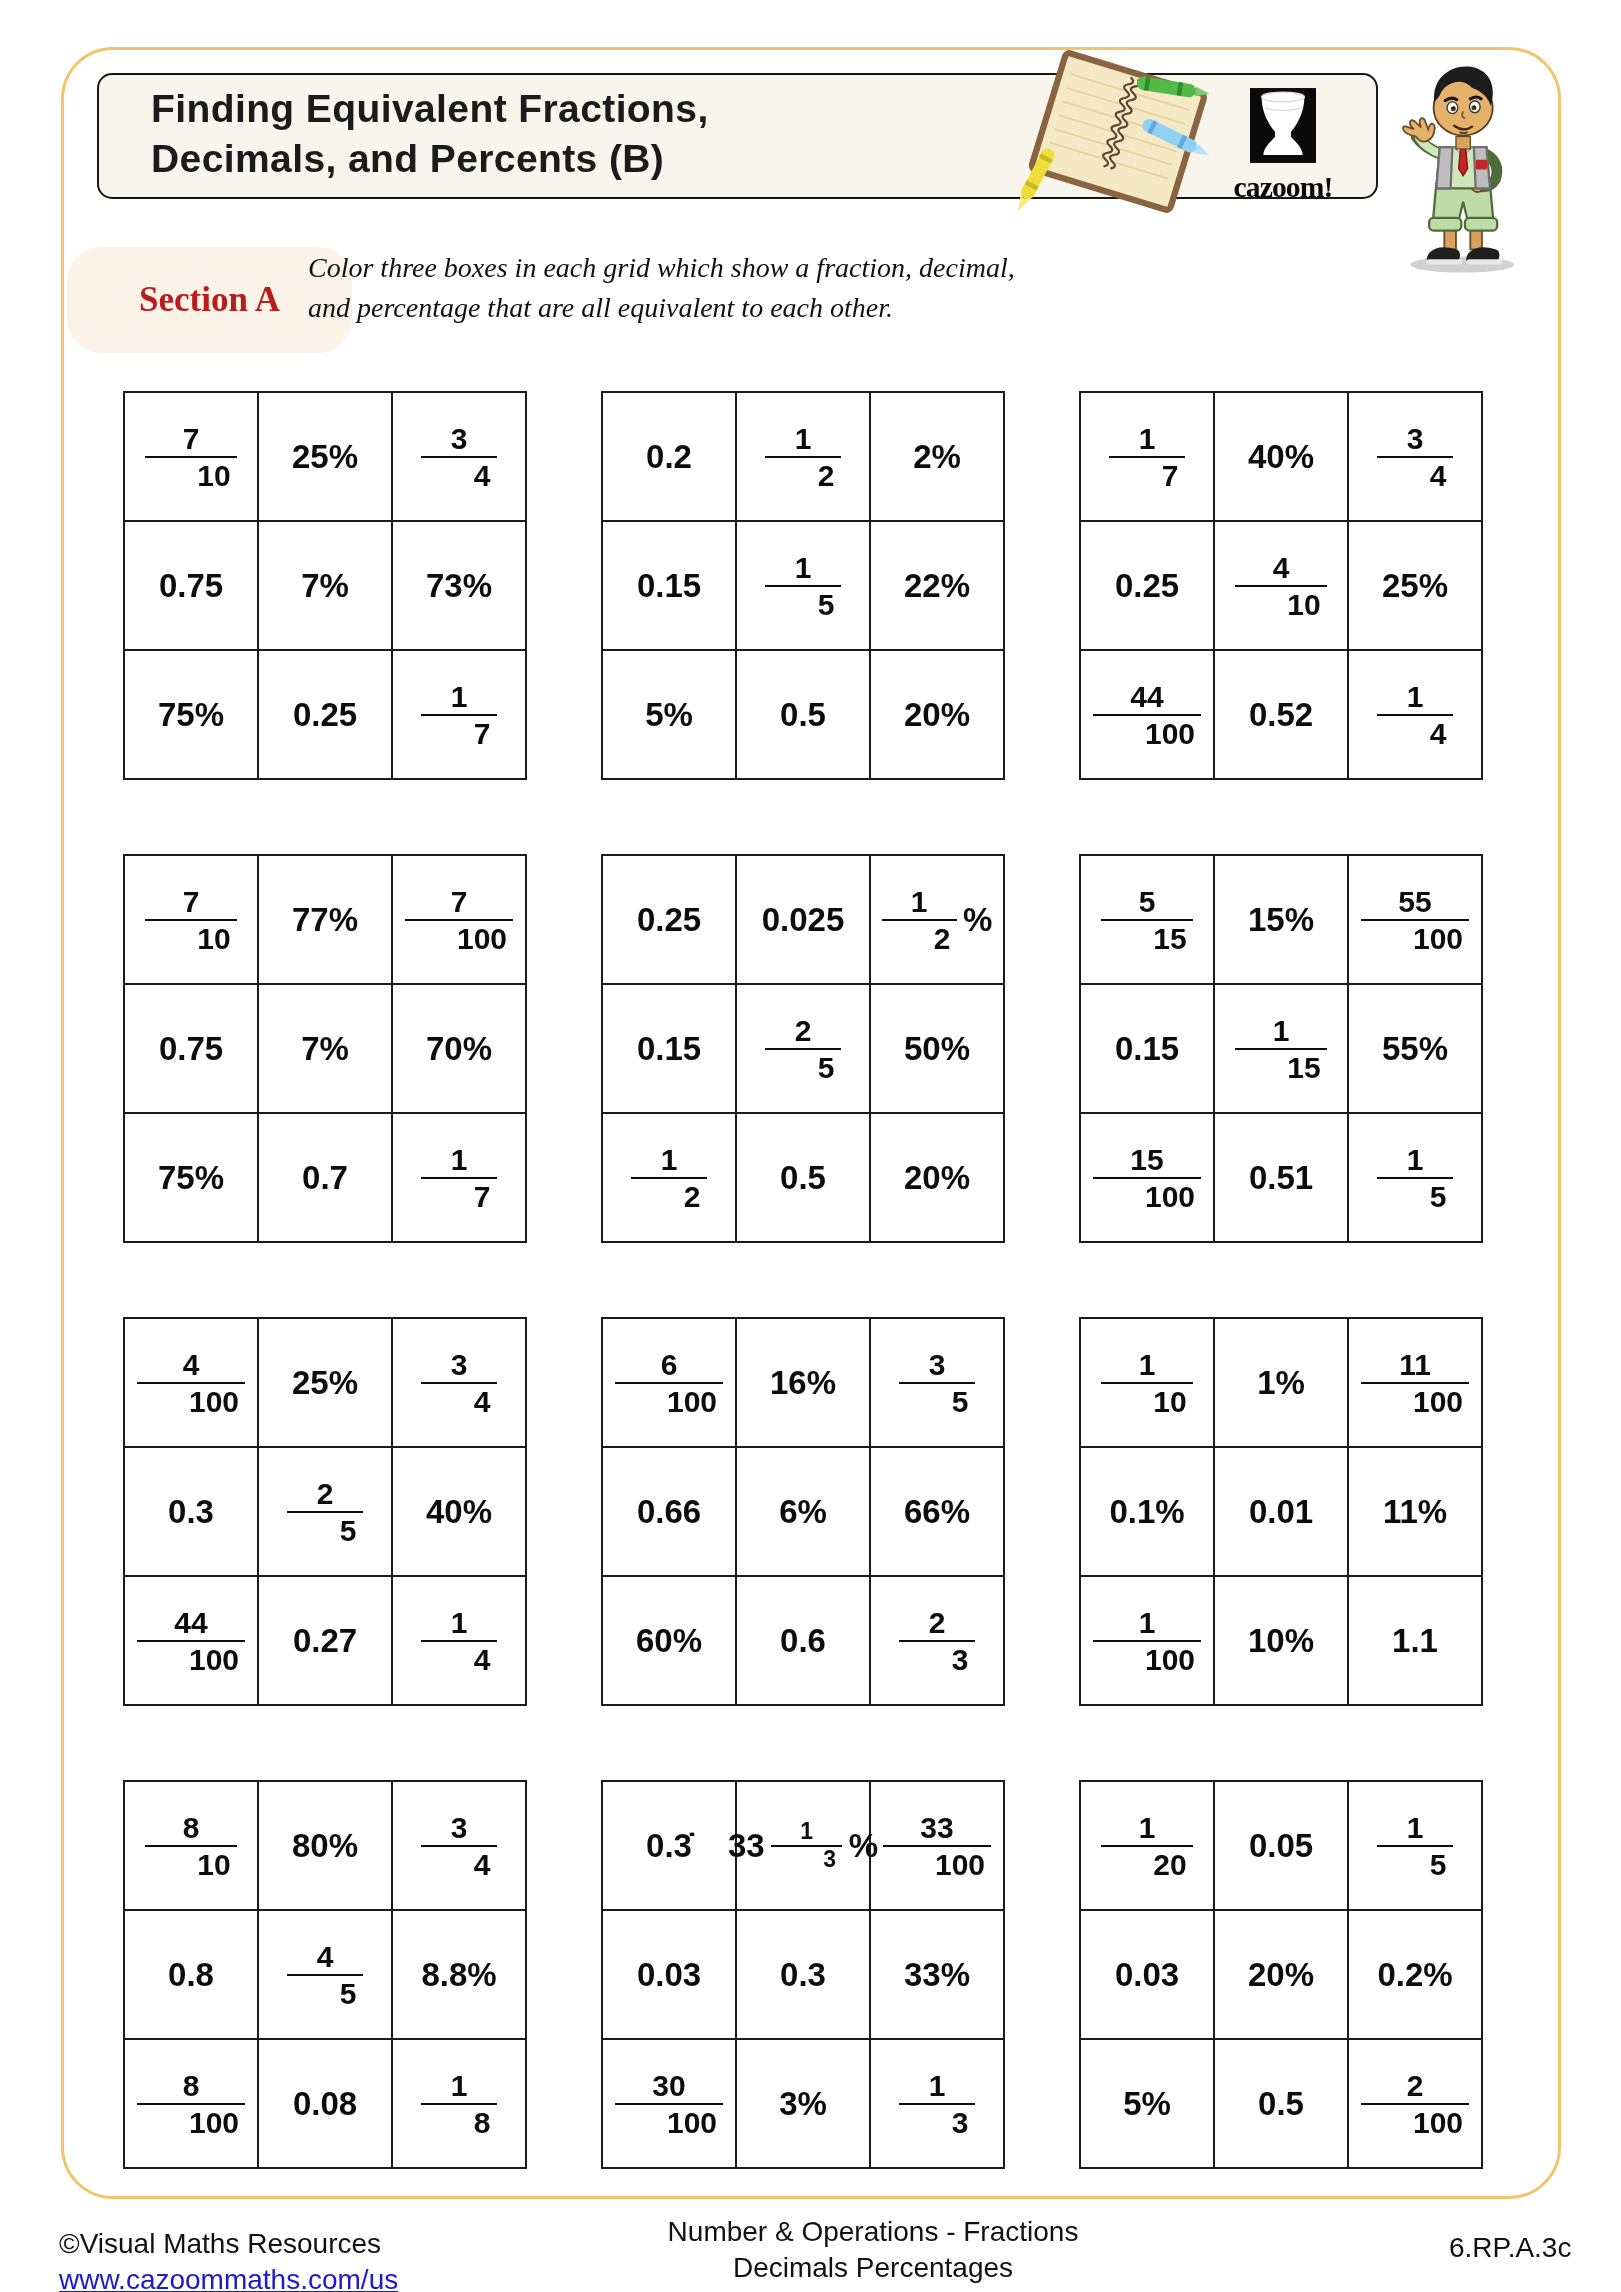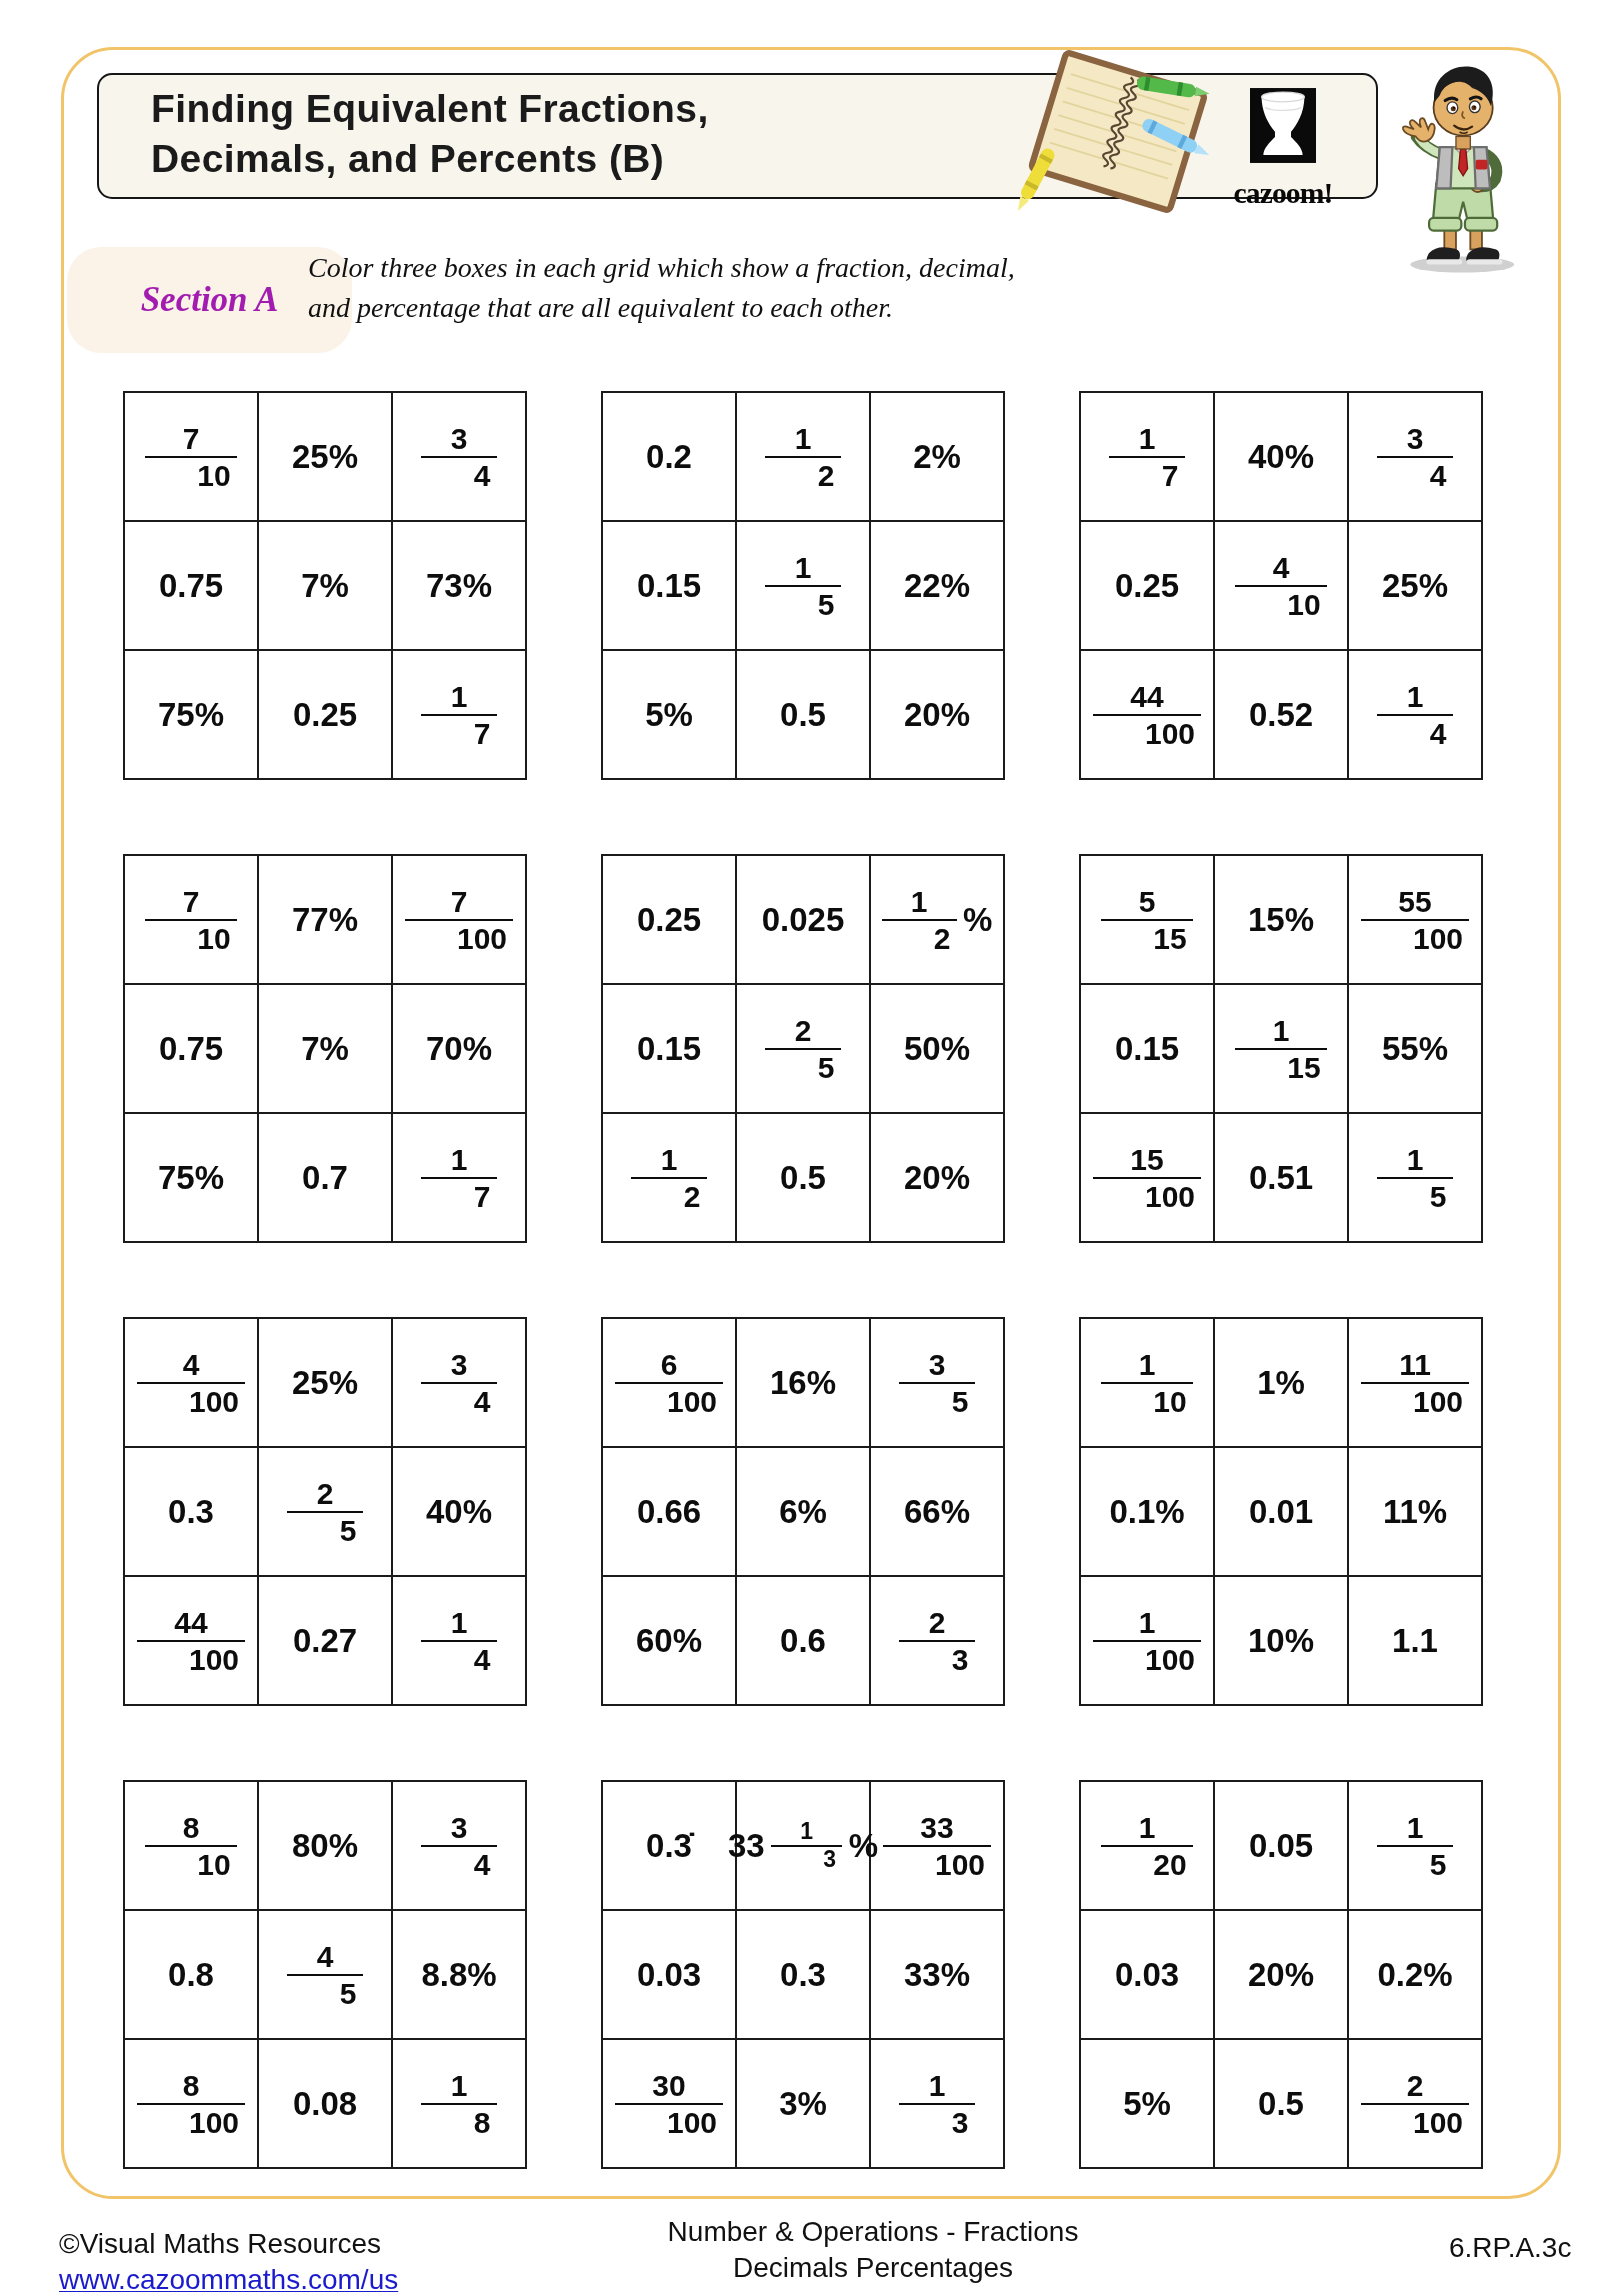--- a/index.html
+++ b/index.html
@@ -20,32 +20,32 @@
   .title-text{
     position:absolute;left:52px;top:9px;
     font-size:39px;line-height:50px;font-weight:bold;color:#1b1b1b;
     letter-spacing:0.4px;
   }
   .notebook{position:absolute;left:1010px;top:47px;width:224px;height:179px;}
   .logo{position:absolute;left:1216px;top:88px;width:134px;text-align:center;}
   .logo .drum{display:block;margin:0 auto;}
   .logo .logo-word{
     font-family:"Liberation Serif", serif;font-weight:bold;
-    font-size:29.6px;letter-spacing:-0.9px;color:#090909;margin-top:14px;
+    font-size:29.6px;letter-spacing:-0.9px;color:#090909;margin-top:8px;
   }
   .boy{position:absolute;left:1386px;top:54px;width:148px;height:224px;}
   
   .section-label{
     position:absolute;left:67px;top:247px;width:285px;height:106px;
     background:#FBF3E7;border-radius:34px;
     display:flex;align-items:center;justify-content:center;
   }
   .section-label span{
-    font-family:"Liberation Serif", serif;font-style:italic;font-weight:bold;
-    font-size:35px;color:#a21caf;
+    font-family:"Liberation Serif", serif;font-weight:bold;
+    font-size:35px;color:#b91c1c;
   }
   .instructions{
     position:absolute;left:308px;top:248px;width:1003px;
     font-family:"Liberation Serif", serif;font-style:italic;
     font-size:28px;line-height:40px;color:#111;
   }
   
   .grids{
     position:absolute;left:123px;top:391px;
     display:grid;grid-template-columns:repeat(3,395px);

